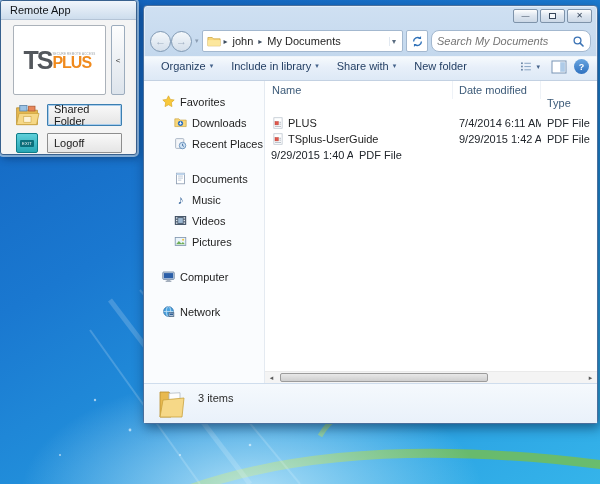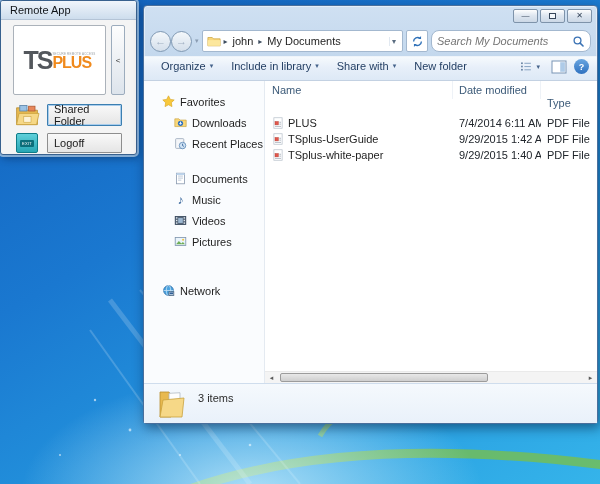--- a/index.html
+++ b/index.html
@@ -299,20 +299,29 @@
       <div class="side-item child">
         <svg width="13" height="13" viewBox="0 0 16 16">
           <rect x="1.5" y="3" width="13" height="10" fill="#eaf4fb" stroke="#7d93ac"></rect>
           <path d="M2.5 11.5 L6 7.5 L9 10.5 L11 8.5 L13.5 11.5 Z" fill="#6fae57"></path>
           <circle cx="11.2" cy="5.8" r="1.3" fill="#f2c23c"></circle>
         </svg>
         <span>Pictures</span>
       </div>
 
       <div class="side-gap"></div>
+      <div class="side-item">
+        <svg width="13" height="13" viewBox="0 0 16 16">
+          <rect x="1" y="2.5" width="14" height="9" rx="1" fill="#d7e3ef" stroke="#5a7494"></rect>
+          <rect x="2.3" y="3.8" width="11.4" height="6.4" fill="#2b5fa8"></rect>
+          <rect x="6" y="11.8" width="4" height="1.4" fill="#9aa7b8"></rect>
+          <rect x="4.5" y="13.2" width="7" height="1.2" fill="#7e8da0"></rect>
+        </svg>
+        <span>Computer</span>
+      </div>
 
       <div class="side-gap"></div>
       <div class="side-item">
         <svg width="13" height="13" viewBox="0 0 16 16">
           <circle cx="8" cy="8" r="6" fill="#4aa3e0" stroke="#2b6ca8"></circle>
           <ellipse cx="8" cy="8" rx="2.6" ry="6" fill="none" stroke="#cfe6f7" stroke-width="0.9"></ellipse>
           <line x1="2" y1="8" x2="14" y2="8" stroke="#cfe6f7" stroke-width="0.9"></line>
           <rect x="8.5" y="9.5" width="6" height="4.5" fill="#d7e3ef" stroke="#45617e"></rect>
           <rect x="9.4" y="10.4" width="4.2" height="2.2" fill="#2f5f96"></rect>
         </svg>
@@ -354,32 +363,20 @@
                   <line x1="9.8" y1="9.5" x2="12" y2="9.5"></line>
                   <line x1="4" y1="12.5" x2="12" y2="12.5"></line>
                 </g>
             </svg>
             <span>TSplus-UserGuide</span>
           </div>
           <div class="cell date">9/29/2015 1:42 AM</div>
           <div class="cell type">PDF File</div>
         </div>
         <div class="file-row">
-          <div class="cell name">
-            <svg width="12" height="12" viewBox="0 0 16 16">
-              <rect x="2.5" y="1" width="11" height="14" fill="#fff" stroke="#b9c2cc"></rect>
-              <rect x="4" y="6" width="4.5" height="4.5" fill="#e2574c" stroke="#b23c32" stroke-width="0.6"></rect>
-              <g stroke="#9aa4b0" stroke-width="1">
-                  <line x1="9.8" y1="7" x2="12" y2="7"></line>
-                  <line x1="9.8" y1="9.5" x2="12" y2="9.5"></line>
-                  <line x1="4" y1="12.5" x2="12" y2="12.5"></line>
-                </g>
-            </svg>
-            <span>TSplus-white-paper</span>
-          </div>
           <div class="cell date">9/29/2015 1:40 AM</div>
           <div class="cell type">PDF File</div>
         </div>
       </div>
       <div class="hscroll">
         <div class="scroll-arrow">◂</div>
         <div class="hscroll-track">
           <div class="hscroll-thumb"></div>
         </div>
         <div class="scroll-arrow">▸</div>

